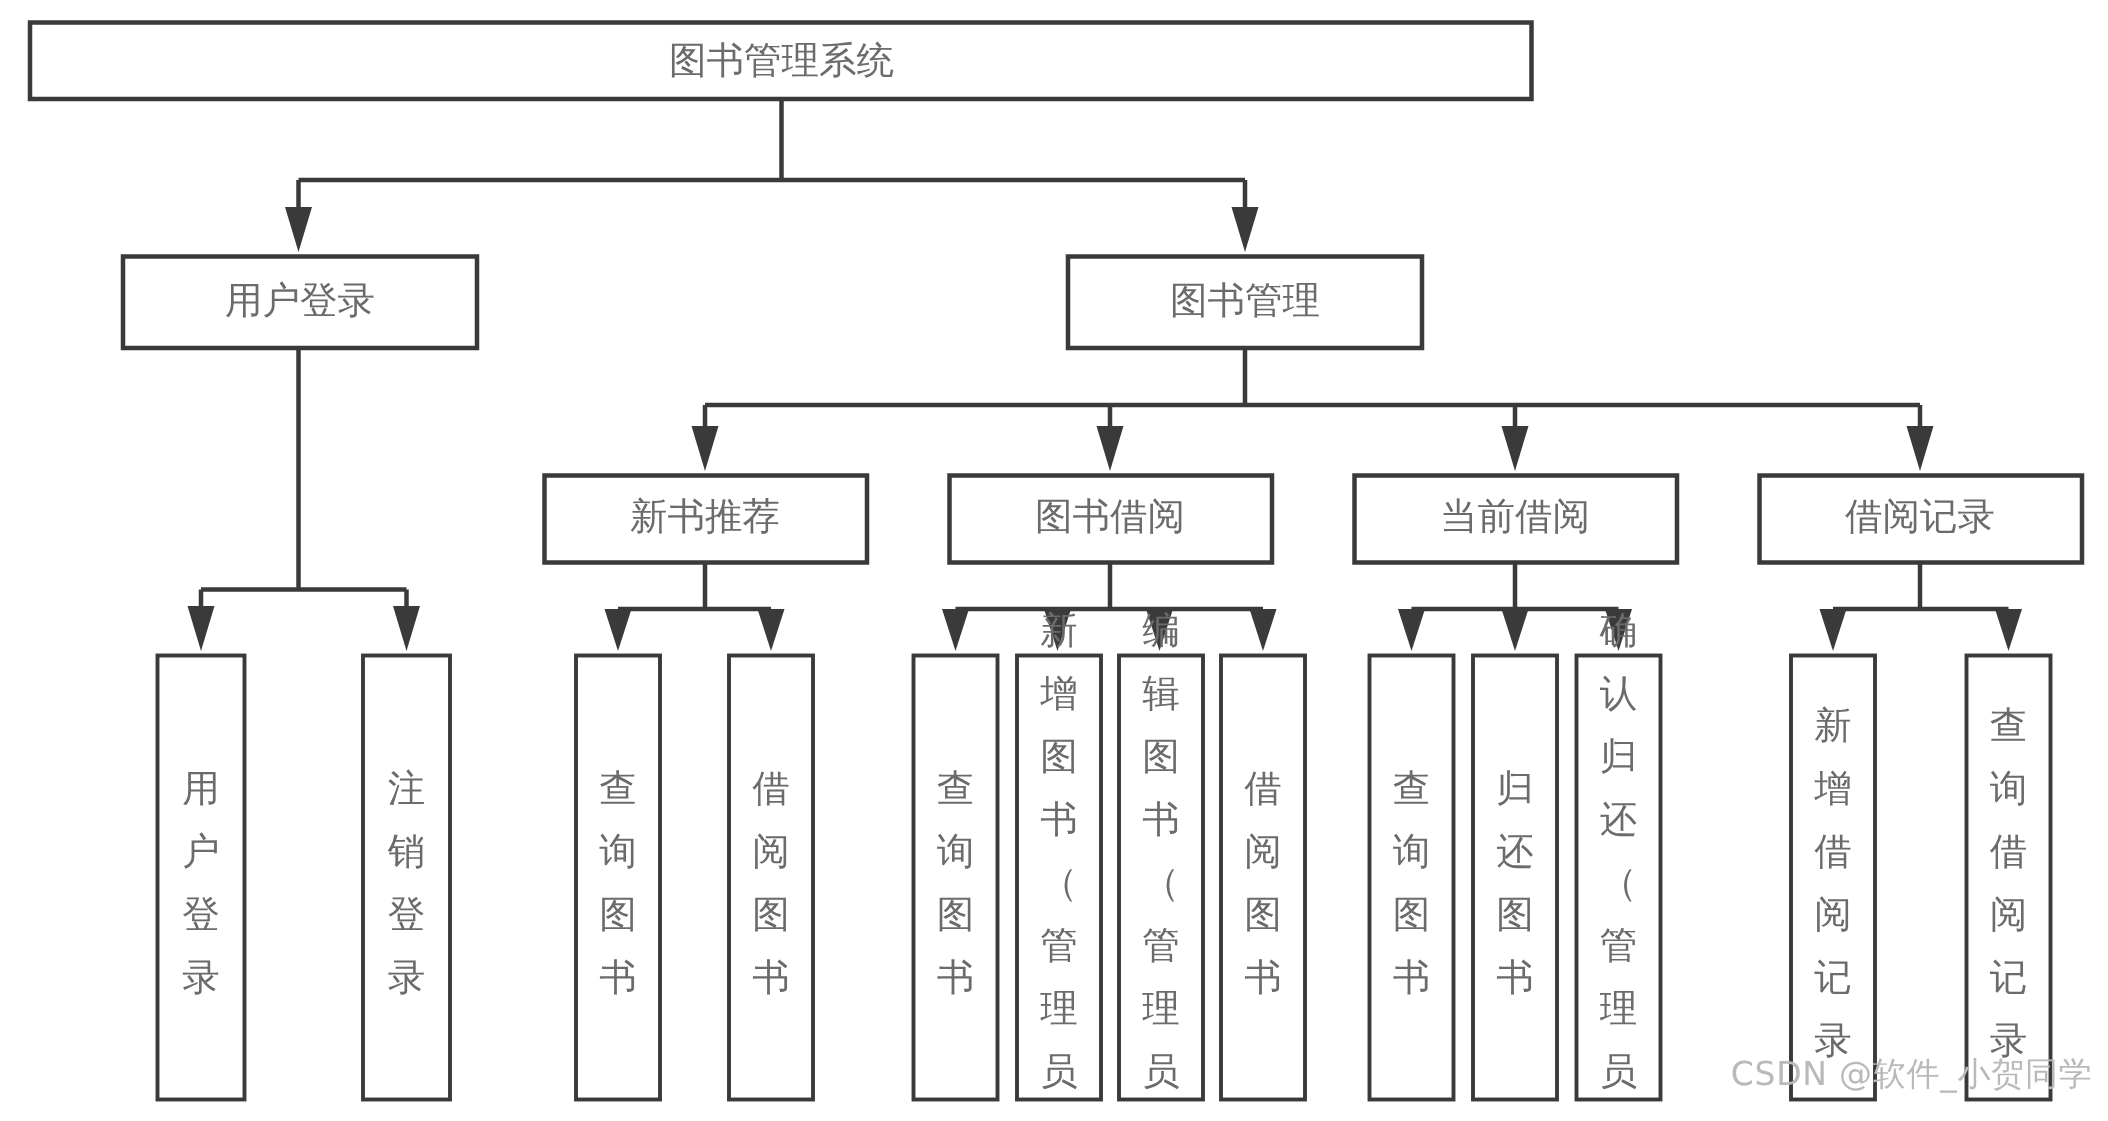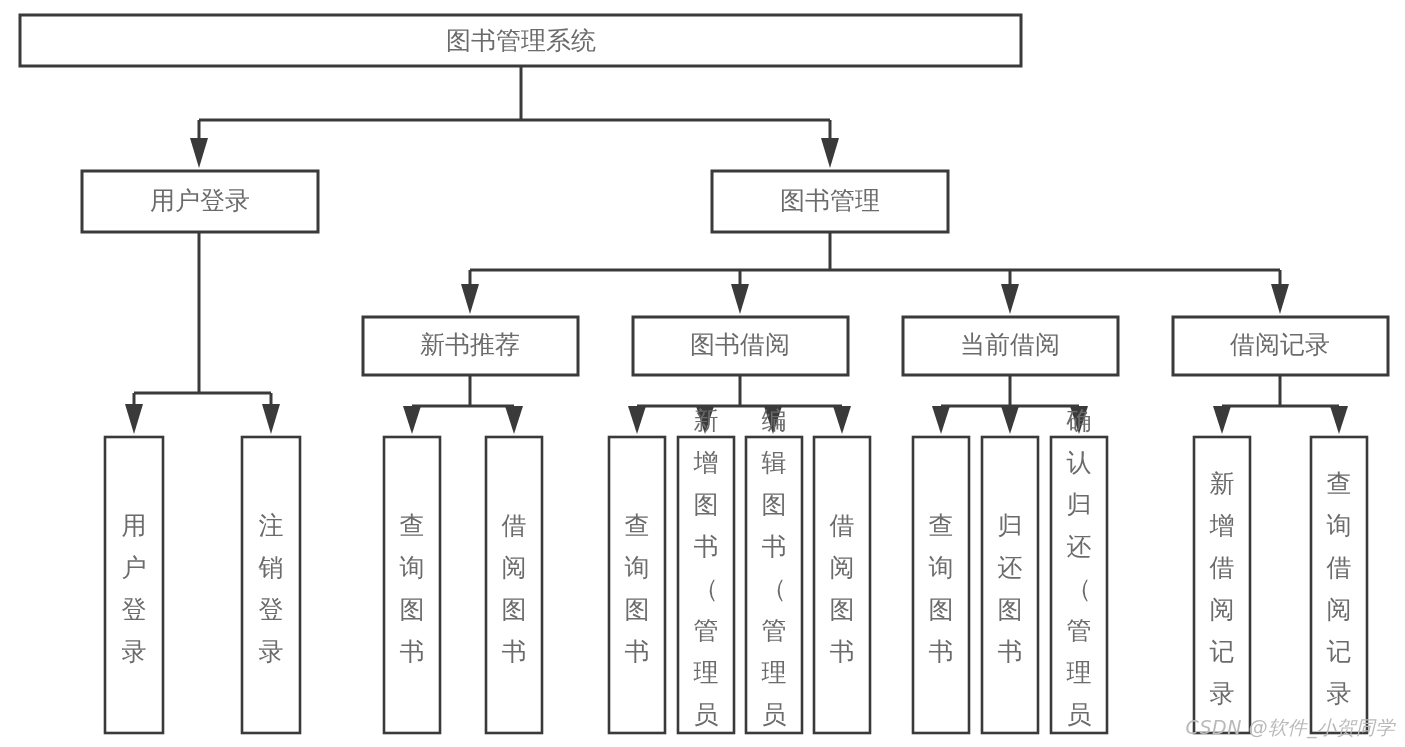--- a/index.html
+++ b/index.html
@@ -57,28 +57,27 @@
   }
   .node-label-v {
     fill: #6b6b6b;
     font-family: "DejaVu Sans", "Liberation Sans", sans-serif;
     font-size: 25px;
     text-anchor: middle;
   }
   .watermark-text {
     position: absolute;
     right: 10px;
-    bottom: 6px;
+    bottom: 16px;
     color: #b9b9b9;
-    font-size: 19px;
+    font-size: 22px;
     font-family: "DejaVu Sans", "Liberation Sans", sans-serif;
     white-space: nowrap;
     letter-spacing: 0.5px;
     pointer-events: none;
-    font-style: italic;
   }
 </style>
 </head>
 <body>
 
 <div id="diagram-root">
 
   <svg id="flow-svg" viewBox="0 0 1405 747" xmlns="http://www.w3.org/2000/svg">
 
     <g>

